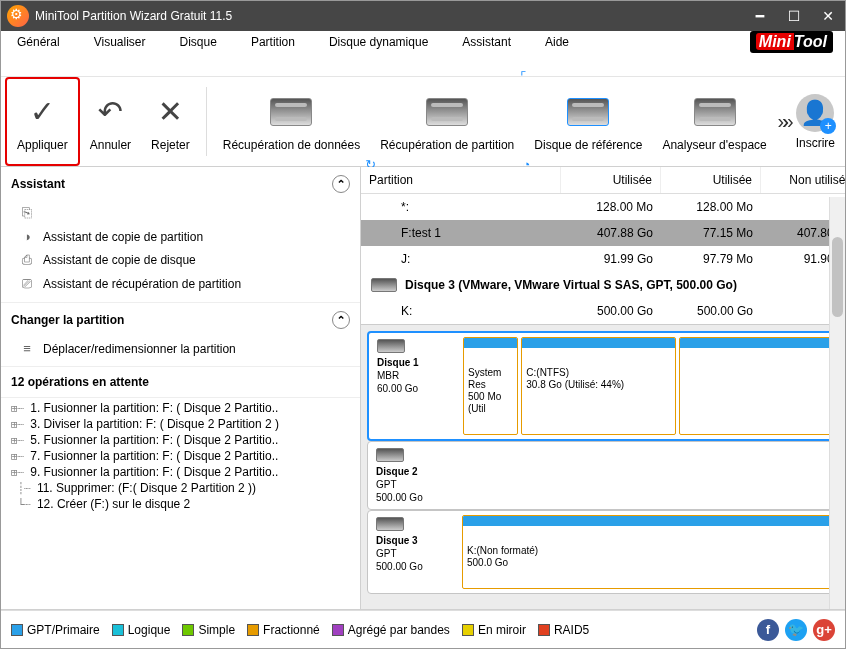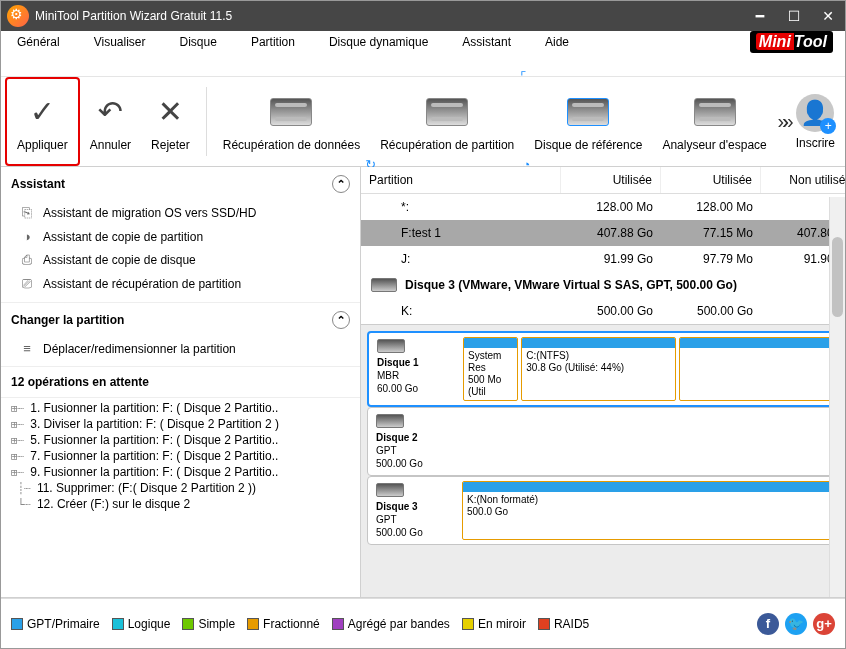--- a/index.html
+++ b/index.html
@@ -49,25 +49,25 @@
   .diskheader { display:flex; align-items:center; gap:8px; padding:6px 10px; font-weight:bold; font-size:12px;}
   .diskheader .diskicon { width:26px; height:14px; background:linear-gradient(#555,#ccc); border:1px solid #777; border-radius:2px; }
   .diskmap-area { flex:1; overflow-y:auto; border-top:1px solid #ccc; background:#ececec; display:flex; flex-direction:column; padding:6px; font-size:11px;}
   .diskmap { display:flex; align-items:stretch; background:#fff; border:1px solid #c5c5c5; border-radius:4px; overflow:hidden; min-height:58px;}
   .diskmap.selected { border:2px solid #1e90ff;}
   .diskmap .dinfo { width:90px; padding:6px 8px; display:flex; flex-direction:column; gap:2px; font-size:10px;}
   .diskmap .dinfo .dicon { width:28px; height:14px; background:linear-gradient(#555,#ccc); border:1px solid #777; border-radius:2px; margin-bottom:2px;}
   .diskmap .parts { flex:1; display:flex; gap:3px; padding:4px 4px;}
   .part { border:1px solid #e69b00; display:flex; flex-direction:column; overflow:hidden; border-radius:2px;}
   .part .pbar { height:10px; background:#2aa0e8;}
-  .part .plabel { padding:2px 4px; font-size:10px; line-height:12px;}
+  .part .plabel { padding:19px 4px; font-size:10px; line-height:12px;}
   .part.sel { background:#ffe06b;}
   .part.gray .pbar { background:#b5b5b5;}
   
-  .footer { height:50px; display:flex; align-items:center; gap:0; padding:0 10px; font-size:12px; border-top:1px solid #ddd;}
+  .footer { height:38px; display:flex; align-items:center; gap:0; padding:0 10px; font-size:12px; border-top:1px solid #ddd;}
   .legend { display:flex; align-items:center; gap:4px;}
   .swatch { width:12px; height:12px; border:1px solid #555;}
   .social { margin-left:auto; display:flex; gap:6px;}
   .social span { width:22px; height:22px; border-radius:50%; color:#fff; display:flex; align-items:center; justify-content:center; font-weight:bold; font-size:13px;}
   .scroll-stub { position:absolute; right:0; top:30px; bottom:0; width:16px; background:#f0f0f0; border-left:1px solid #ddd;}
   .scroll-stub .sbar { position:absolute; left:2px; right:2px; top:40px; height:80px; background:#c2c2c2; border-radius:6px;}
   .ssicon { width:42px; height:28px; background:linear-gradient(#555,#ddd); border-radius:3px; position:relative; border:1px solid #888;}
   .ssicon::before, .ssicon::after { content:""; position:absolute; left:4px; right:4px; height:4px; background:#bbb; border-radius:2px;}
   .ssicon::before { top:4px;} .ssicon::after { bottom:4px;}
   .ovr { position:absolute; font-size:13px; }
@@ -151,21 +151,20 @@
   <div class="body">
 
     <div class="sidebar">
       <div class="panel-header">
         <span>Assistant</span>
         <span class="collapse-btn">⌃</span>
       </div>
       <div class="panel-list">
         <div class="panel-item">
             <span class="picon">⎘</span>
-            <span>Assistant de migration OS vers SSD/HD</span>
           </div>
         <div class="panel-item">
             <span class="picon">◑</span>
             <span>Assistant de copie de partition</span>
           </div>
         <div class="panel-item">
             <span class="picon">⎙</span>
             <span>Assistant de copie de disque</span>
           </div>
         <div class="panel-item">

